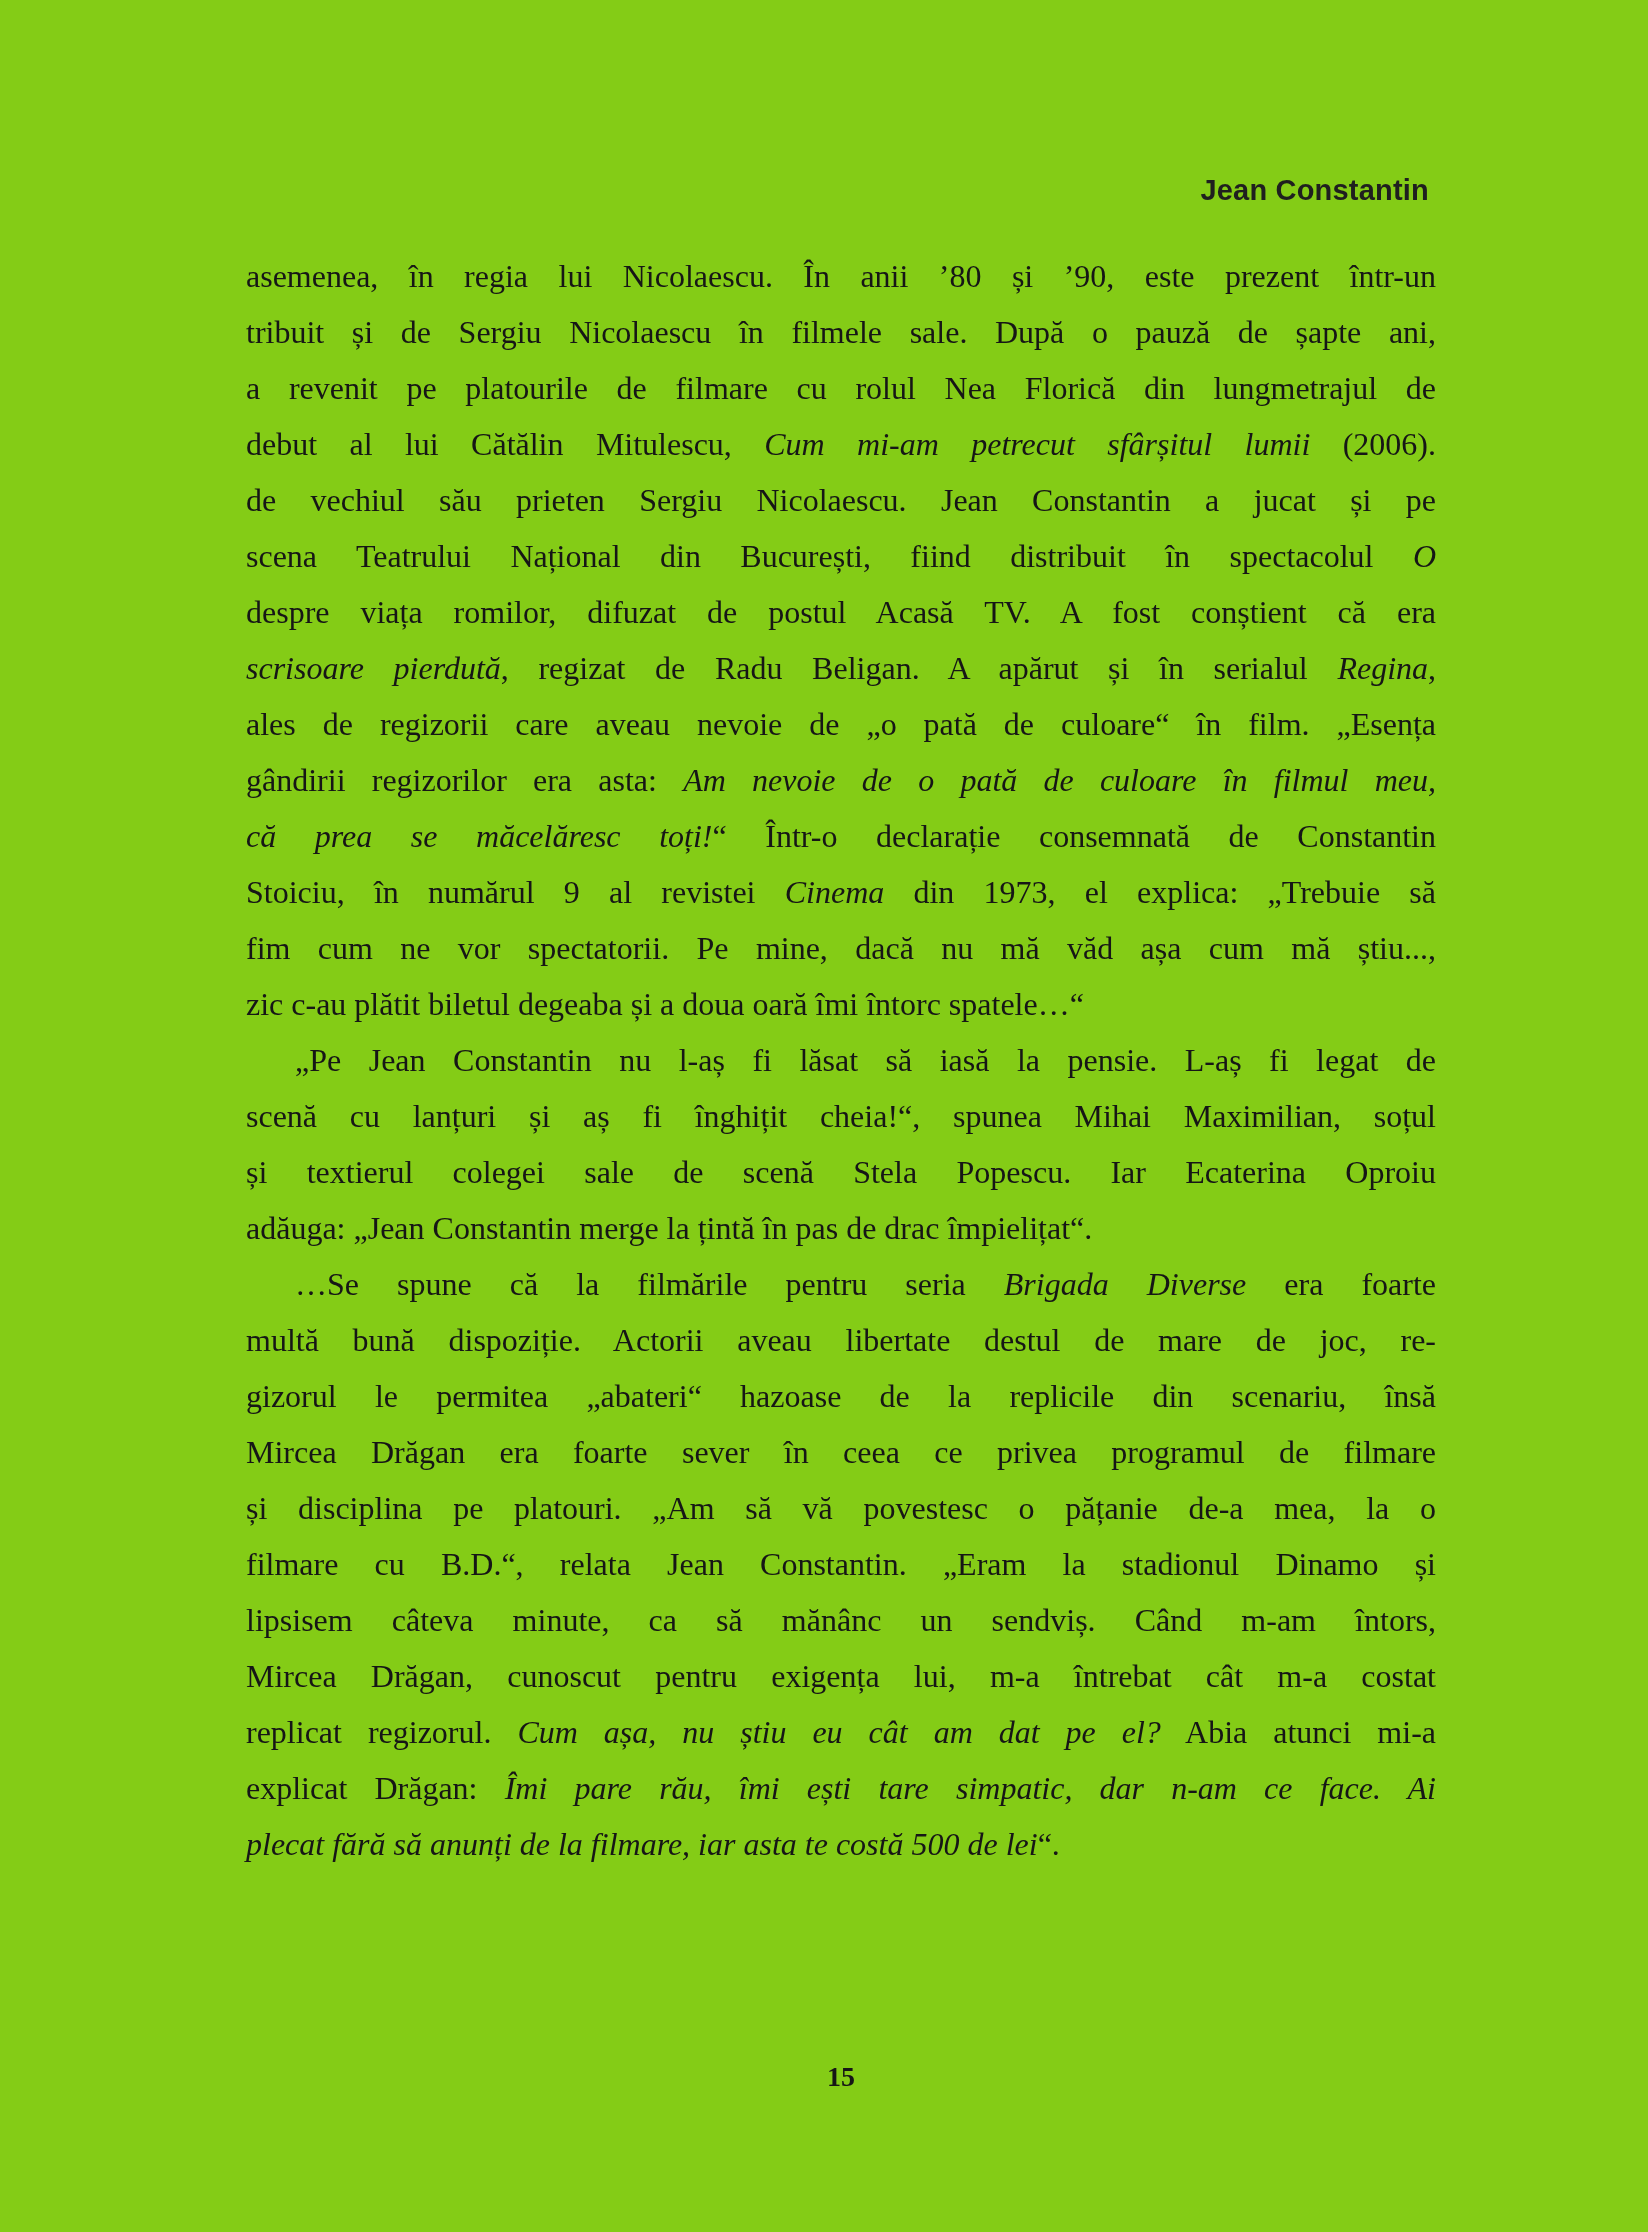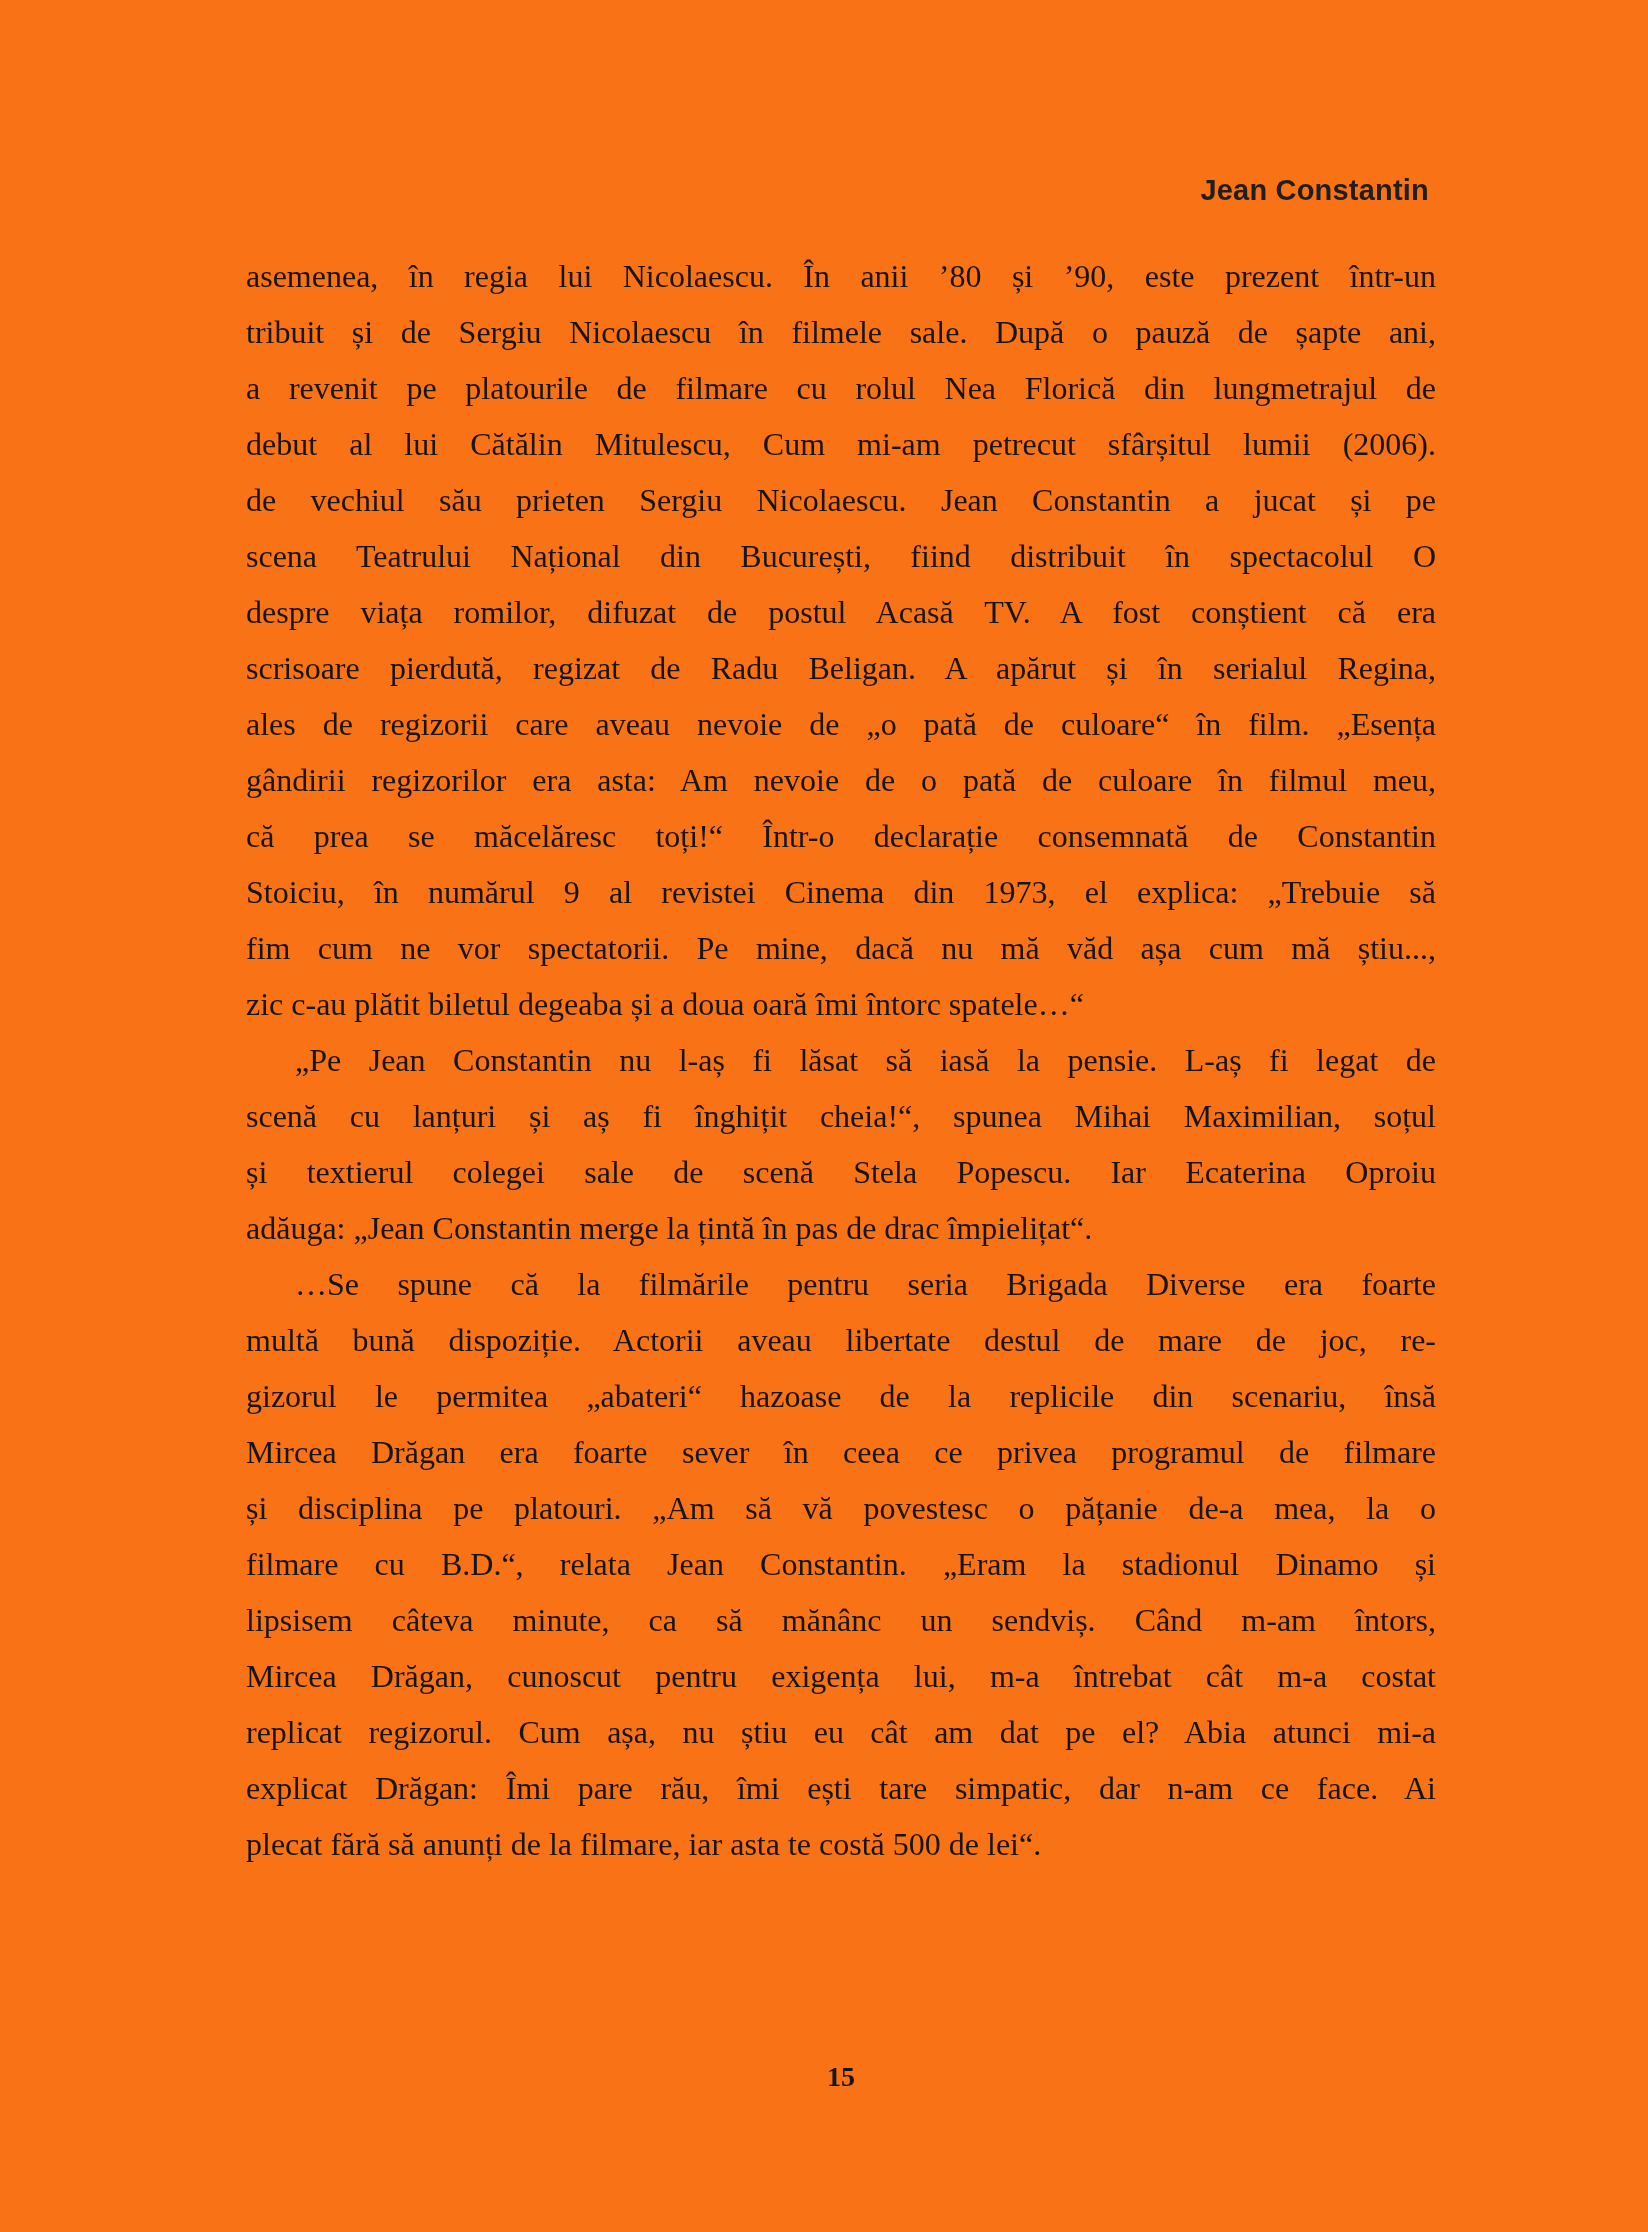--- a/index.html
+++ b/index.html
@@ -4,21 +4,21 @@
 <style>
   html, body {
     margin: 0;
     padding: 0;
     background: #e8e8e8;
   }
   .page {
     position: relative;
     width: 1648px;
     height: 2232px;
-    background: #f97316;
+    background: #84cc16;
     font-family: "Liberation Serif", serif;
     color: #1a1a1a;
     overflow: hidden;
     margin: 0 auto;
   }
   .running-header {
     position: absolute;
     top: 174px;
     right: 219px;
     font-family: "Liberation Sans", sans-serif;
@@ -44,20 +44,21 @@
     white-space: normal;
   }
   .line.last {
     text-align: left;
     text-align-last: left;
   }
   .line.indent {
     text-indent: 49px;
   }
   .it {
+    font-style: italic;
   }
   .page-number {
     position: absolute;
     top: 2061px;
     left: 246px;
     width: 1190px;
     text-align: center;
     font-size: 28px;
     font-weight: bold;
     color: #161616;

